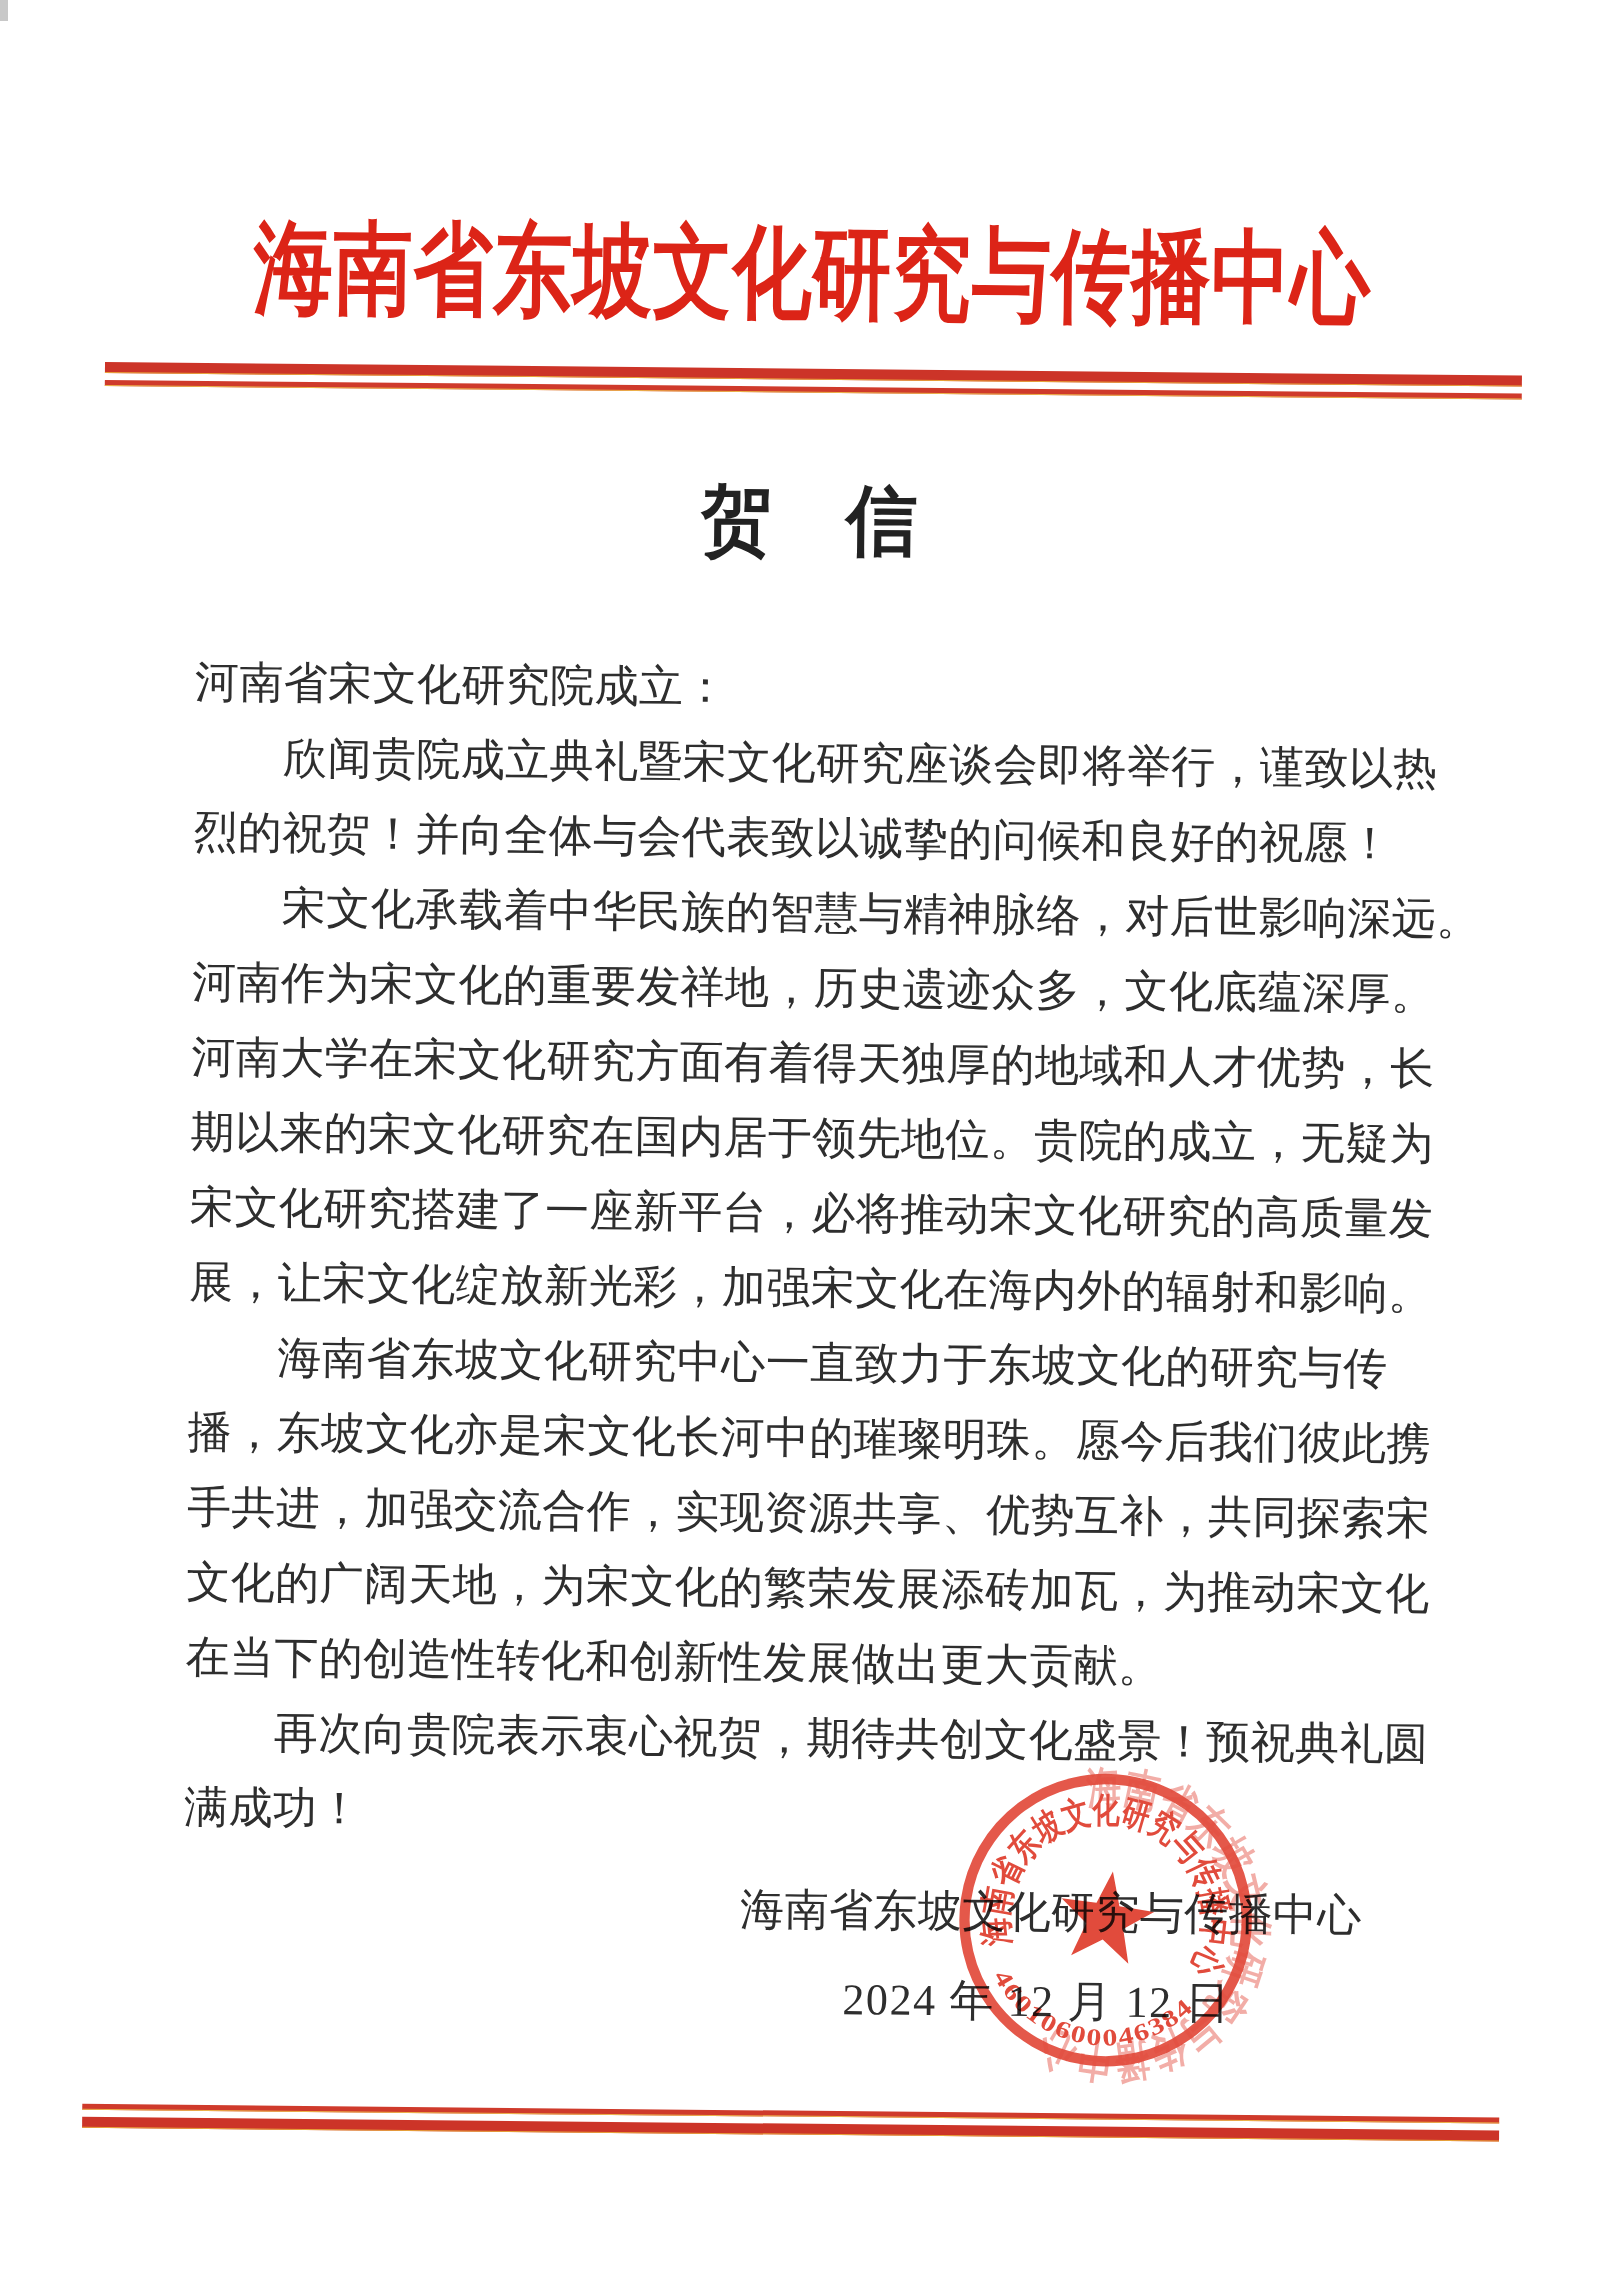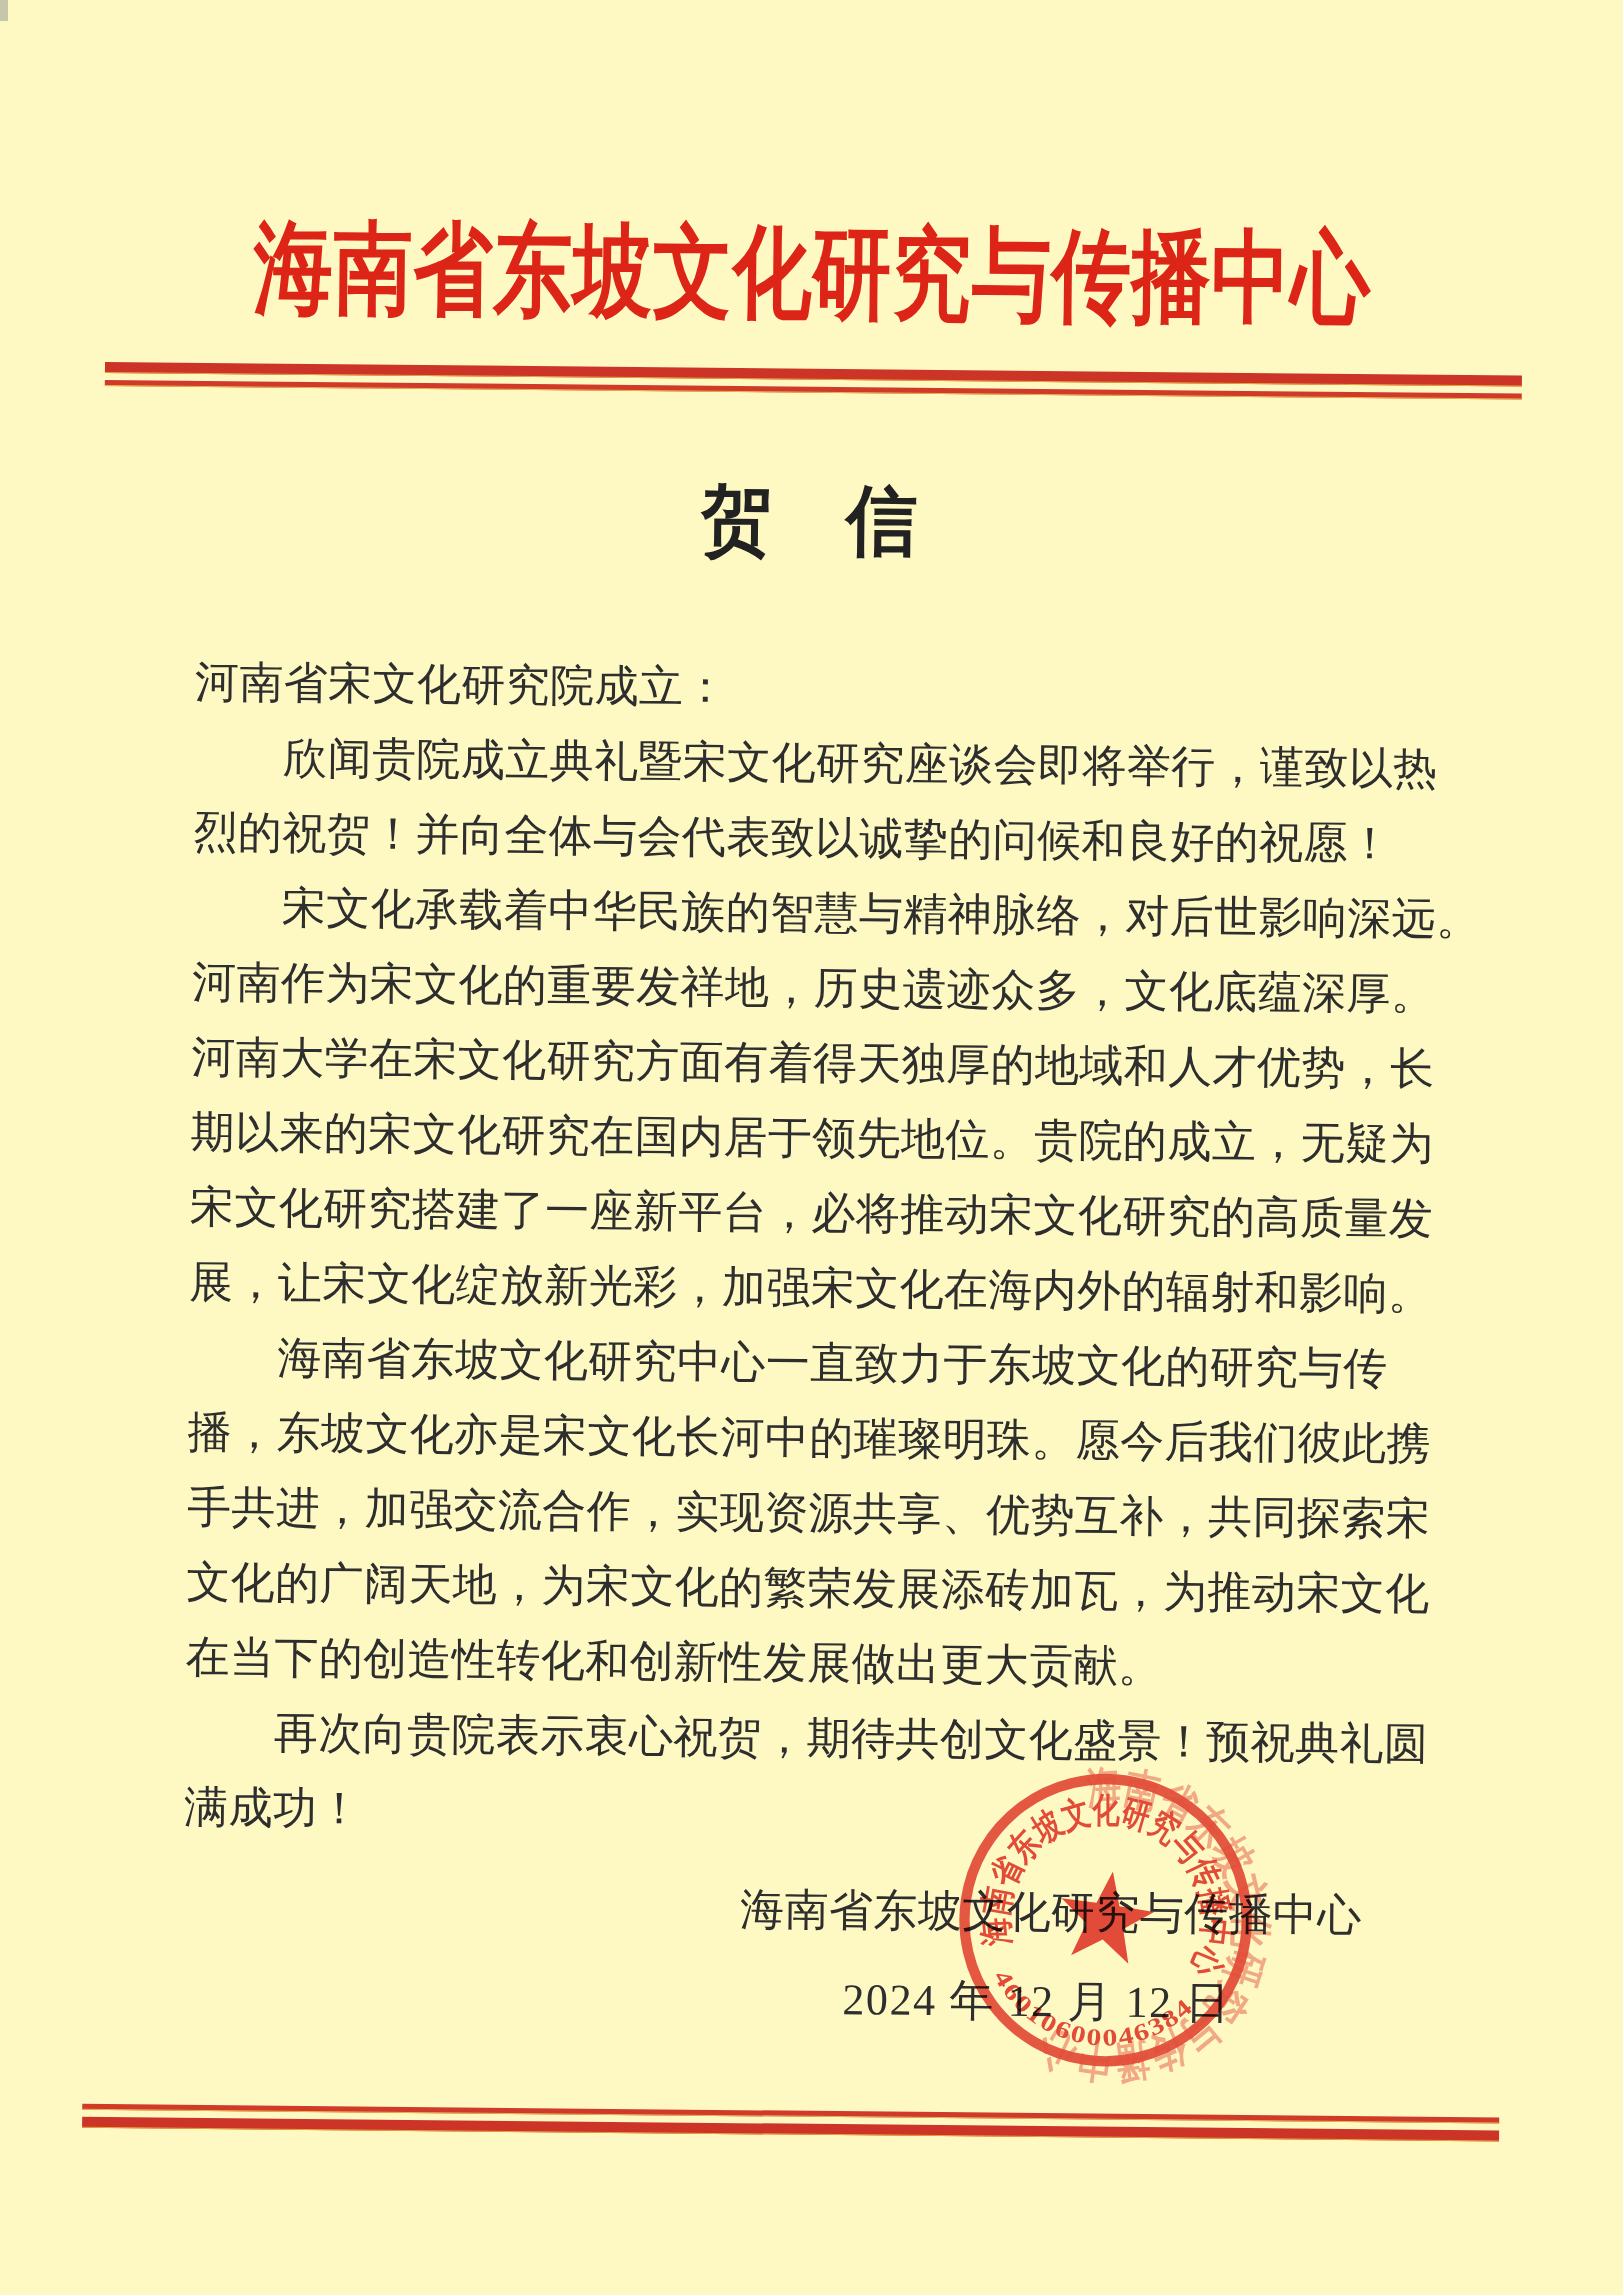--- a/index.html
+++ b/index.html
@@ -1,19 +1,19 @@
 <!DOCTYPE html>
 <html style="font-size:12.7px"><head>
 <meta charset="utf-8">
 <style>
   html,body{margin:0;padding:0;background:#e8e8e8;}
   .page{
     position:relative;
     width:1623px;height:2295px;
-    background:#fef9c3;
+    background:#ffffff;
     overflow:hidden;
     font-family:"Liberation Serif","DejaVu Serif",serif;
   }
   .scan{
     position:absolute;inset:0;
     transform:rotate(0.55deg);
     transform-origin:107px 365px;
   }
   
   .org-title{

